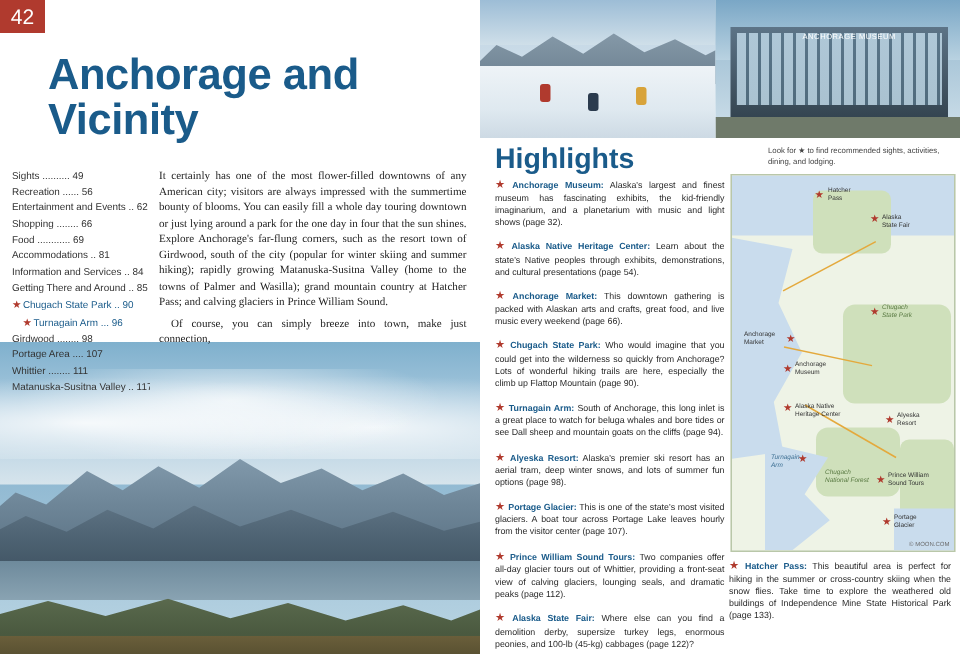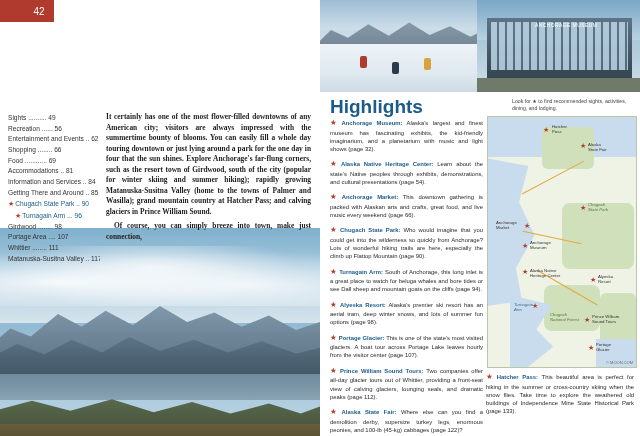--- a/index.html
+++ b/index.html
@@ -29,26 +29,25 @@
     background: #ffffff;
     overflow: hidden;
   }
   .folio-box {
     position: absolute;
     left: 0; top: 0;
     width: 30px; height: 22px;
     background: #b03a2e;
     color: #ffffff;
     font-family: "Liberation Sans", sans-serif;
-    font-size: 10px;
+    font-size: 14px;
     display: flex;
     align-items: center;
     justify-content: center;
     z-index: 5;
-    padding-left: 24px;
   }
   .chapter-title {
     position: absolute;
     left: 32px; top: 36px;
     width: 250px;
     color: #1a5b8a;
     font-family: "Liberation Sans", sans-serif;
     font-weight: bold;
     font-size: 29px;
     line-height: 1.02;
@@ -90,21 +89,21 @@
     z-index: 4;
   }
   .intro .lead {
     font-family: "Liberation Sans", sans-serif;
     font-size: 9.3px;
     line-height: 1.25;
     color: #111111;
     display: block;
     margin-bottom: 3px;
   }
-  .intro p { margin: 0 0 4px 0; text-indent: 8px; font-weight: bold; }
+  .intro p { margin: 0 0 4px 0; text-indent: 8px; }
   .intro p.first { text-indent: 0; }
 
   
   .photo-mountain {
     position: absolute;
     left: 0; top: 228px;
     width: 320px; height: 208px;
     overflow: hidden;
     background: linear-gradient(#6fa3c4, #bcd6e4);
   }
@@ -312,20 +311,21 @@
 </style>
 </head>
 <body>
 
 <div class="page">
 
   <div class="left-page">
 
     <div class="folio-box">42</div>
 
+    <div class="chapter-title">Anchorage and Vicinity</div>
 
     <div class="toc" id="toc">
         <div class="toc-row"><span>Sights</span><span> .......... </span><span>49</span></div>
         <div class="toc-row"><span>Recreation</span><span> ...... </span><span>56</span></div>
         <div class="toc-row"><span>Entertainment and Events</span><span> .. </span><span>62</span></div>
         <div class="toc-row"><span>Shopping</span><span> ........ </span><span>66</span></div>
         <div class="toc-row"><span>Food</span><span> ............ </span><span>69</span></div>
         <div class="toc-row"><span>Accommodations</span><span> .. </span><span>81</span></div>
         <div class="toc-row"><span>Information and Services</span><span> .. </span><span>84</span></div>
         <div class="toc-row"><span>Getting There and Around</span><span> .. </span><span>85</span></div>

